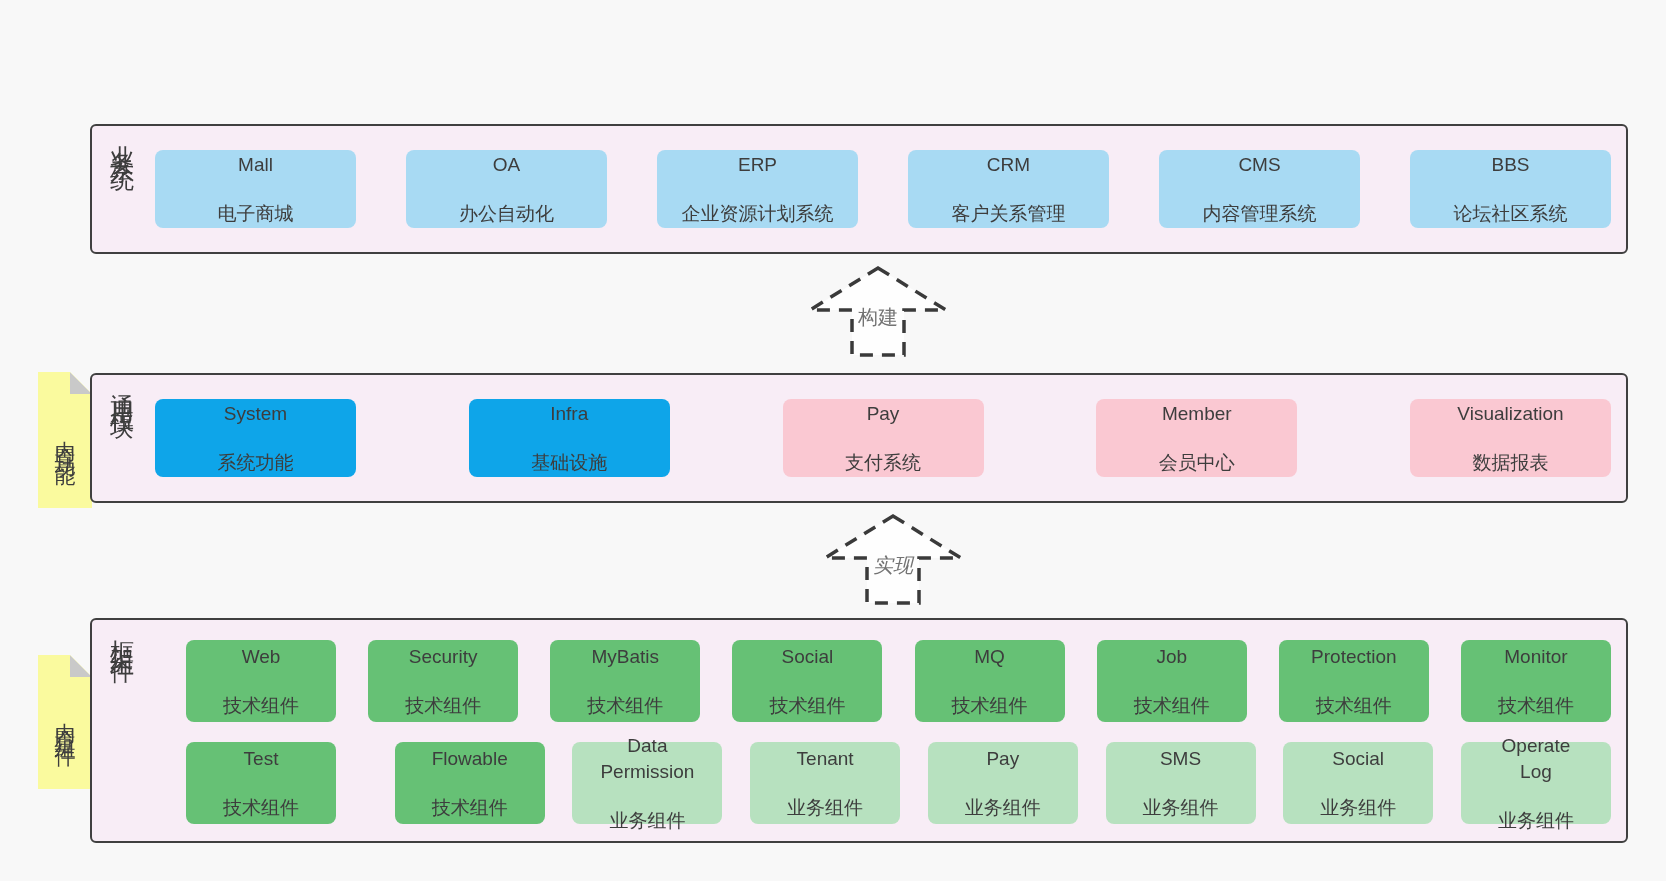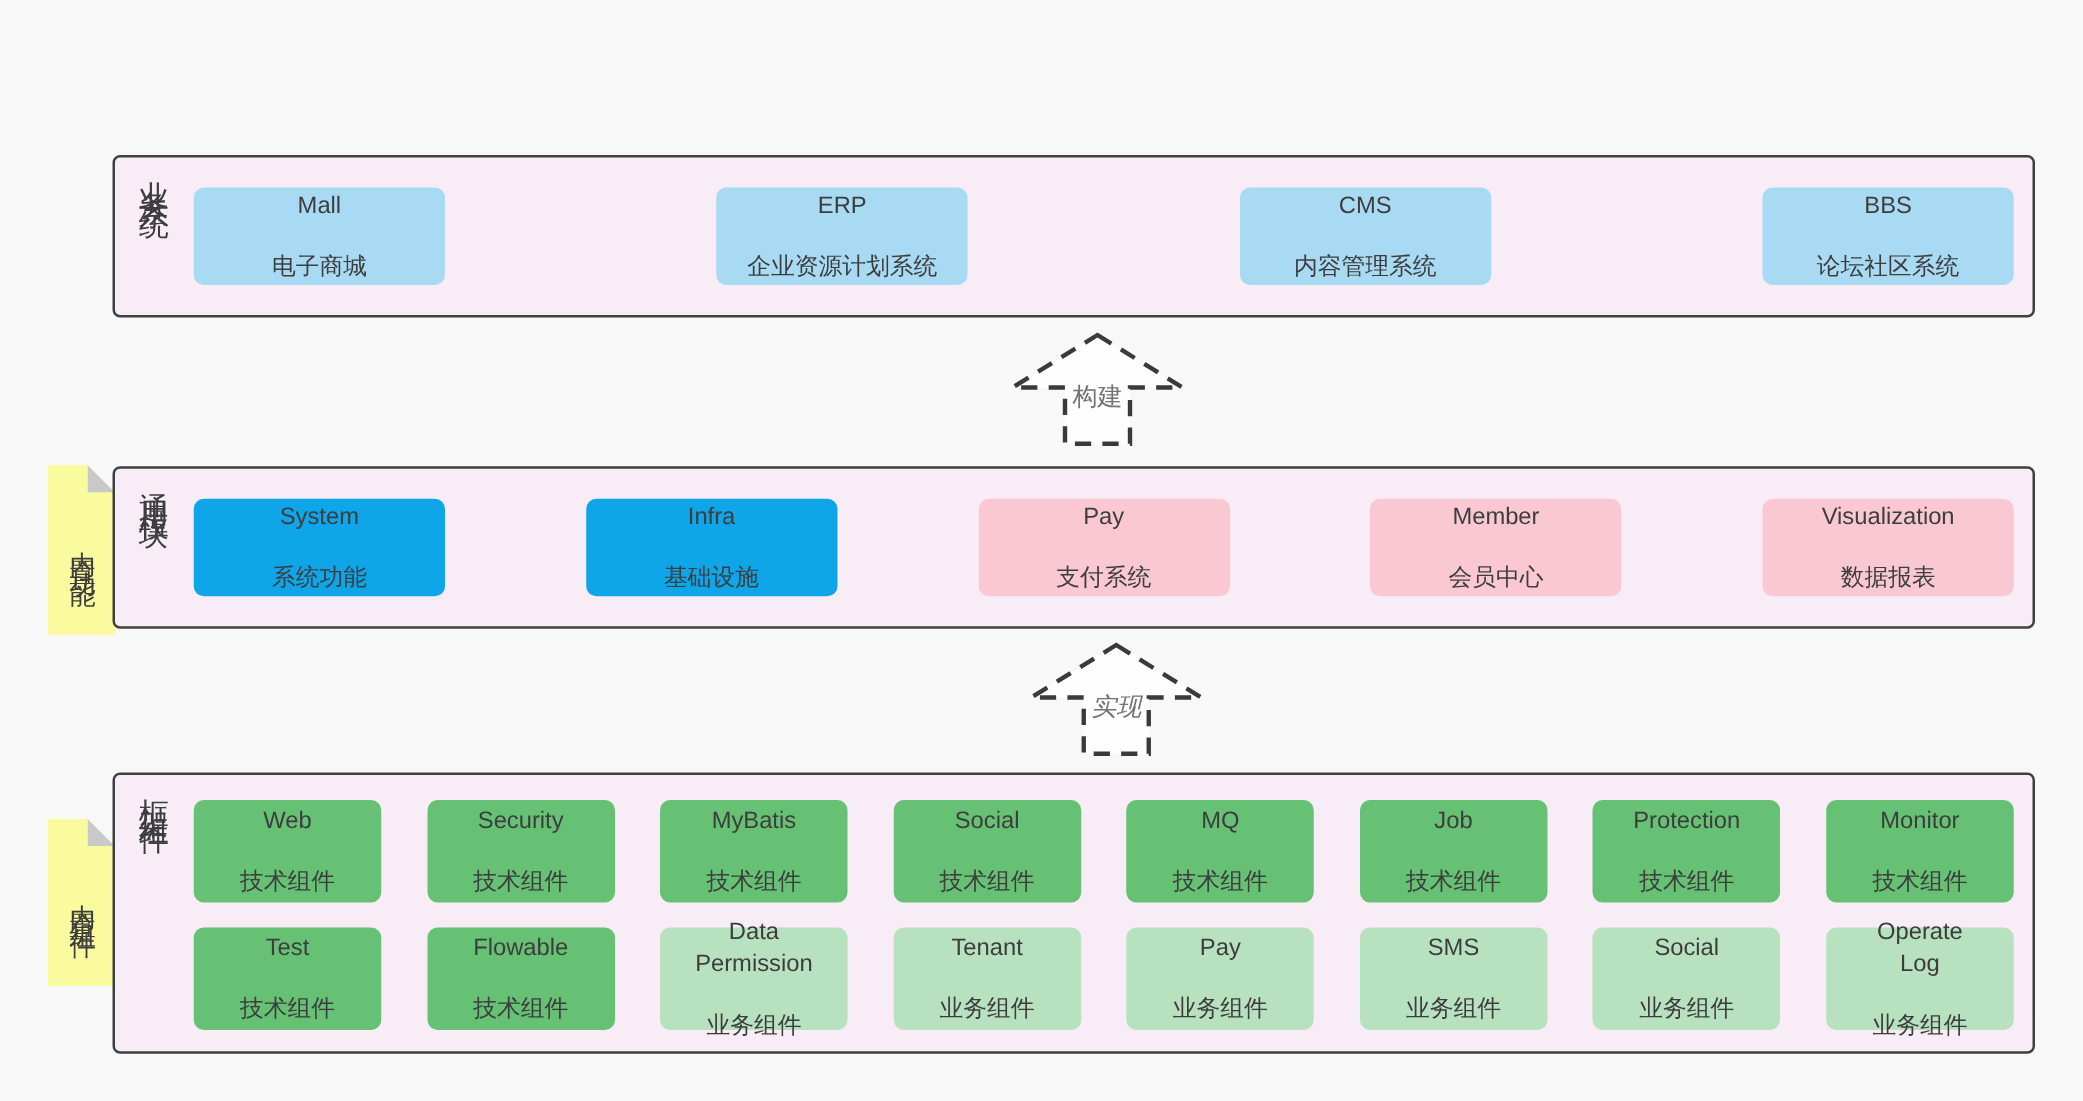--- a/index.html
+++ b/index.html
@@ -61,21 +61,21 @@
     padding:2px 24px;
     line-height:26px;
     font-size:19px;
     gap:23px;
   }
   .box-6 { width:201px; height:78px; }
   .box-8 { width:150px; height:82px; }
   .c-blue        { background:#a8daf3; }
   .c-red         { background:#0ea5e9; }
   .c-pink        { background:#fac8d2; }
-  .c-green       { background:#66c175; }
+  .c-green       { background:#66c175;margin-left:31px; }
   .c-green-light { background:#b7e1bf; }
 
   
   .note {
     position:absolute;
     left:38px;
     width:54px;
     background:#fafa9e;
     clip-path:polygon(0 0, calc(100% - 22px) 0, 100% 22px, 100% 100%, 0 100%);
     display:flex; align-items:center; justify-content:center;
@@ -126,22 +126,30 @@
 
   <div class="section" id="section-business">
     <div class="v-label">业务系统</div>
     <div class="boxes-area">
       <div class="boxes-row" id="business-boxes">
           <div class="box box-6 c-blue">
             <div>Mall</div>
             <div>电子商城</div>
           </div>
           <div class="box box-6 c-blue">
+            <div>OA</div>
+            <div>办公自动化</div>
+          </div>
+          <div class="box box-6 c-blue">
             <div>ERP</div>
             <div>企业资源计划系统</div>
+          </div>
+          <div class="box box-6 c-blue">
+            <div>CRM</div>
+            <div>客户关系管理</div>
           </div>
           <div class="box box-6 c-blue">
             <div>CMS</div>
             <div>内容管理系统</div>
           </div>
           <div class="box box-6 c-blue">
             <div>BBS</div>
             <div>论坛社区系统</div>
           </div>
         </div>

